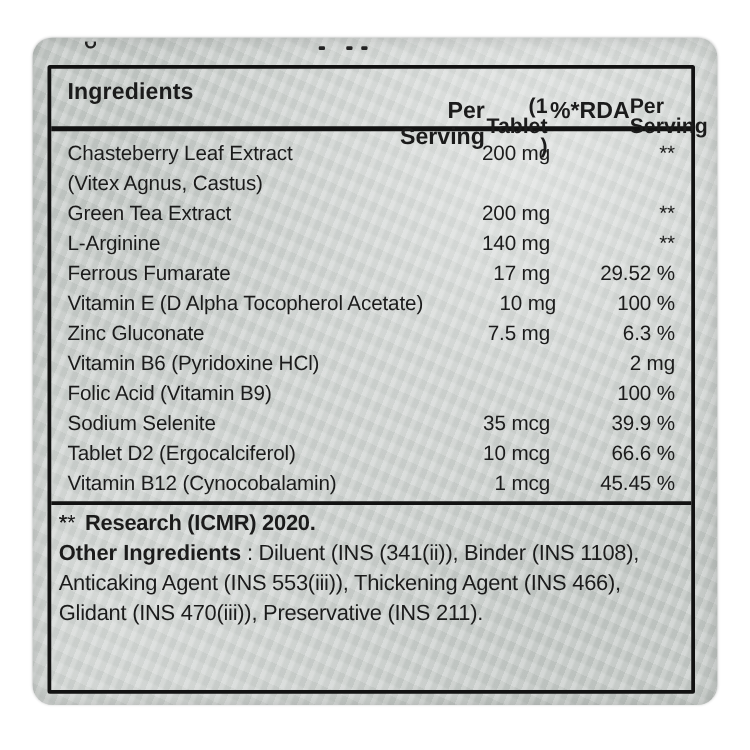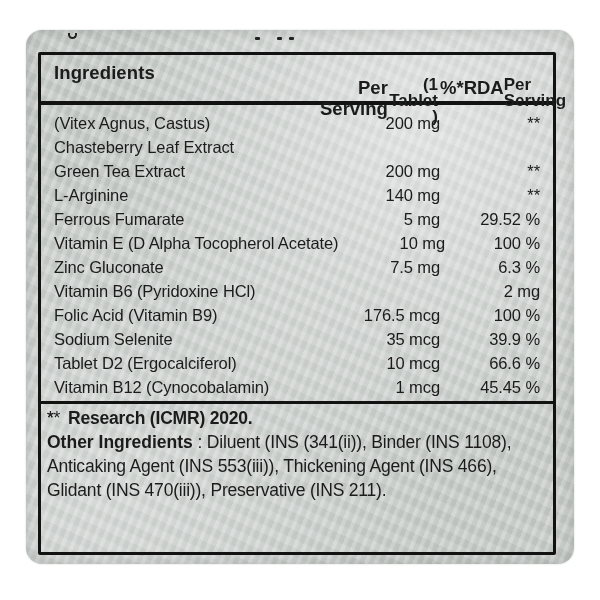--- a/index.html
+++ b/index.html
@@ -98,42 +98,42 @@
         <div class="th-col col-rda">
           <div class="main">%*RDA</div>
           <div class="sub">Per Serving</div>
         </div>
       </div>
 
       <div class="tbody">
 
         <div class="row">
           <div class="cell-name">
+            <div>Chasteberry Leaf Extract</div>
             <div>(Vitex Agnus, Castus)</div>
-            <div>Chasteberry Leaf Extract</div>
           </div>
           <div class="cell-amt">200 mg</div>
           <div class="cell-rda">**</div>
         </div>
 
         <div class="row">
           <div class="cell-name">Green Tea Extract</div>
           <div class="cell-amt">200 mg</div>
           <div class="cell-rda">**</div>
         </div>
 
         <div class="row">
           <div class="cell-name">L-Arginine</div>
           <div class="cell-amt">140 mg</div>
           <div class="cell-rda">**</div>
         </div>
 
         <div class="row">
           <div class="cell-name">Ferrous Fumarate</div>
-          <div class="cell-amt">5 mg</div>
+          <div class="cell-amt">17 mg</div>
           <div class="cell-rda">29.52 %</div>
         </div>
 
         <div class="row">
           <div class="cell-name">Vitamin E (D Alpha Tocopherol Acetate)</div>
           <div class="cell-amt">10 mg</div>
           <div class="cell-rda">100 %</div>
         </div>
 
         <div class="row">
@@ -142,21 +142,20 @@
           <div class="cell-rda">6.3 %</div>
         </div>
 
         <div class="row">
           <div class="cell-name">Vitamin B6 (Pyridoxine HCl)</div>
           <div class="cell-amt">2 mg</div>
         </div>
 
         <div class="row">
           <div class="cell-name">Folic Acid (Vitamin B9)</div>
-          <div class="cell-amt">176.5 mcg</div>
           <div class="cell-rda">100 %</div>
         </div>
 
         <div class="row">
           <div class="cell-name">Sodium Selenite</div>
           <div class="cell-amt">35 mcg</div>
           <div class="cell-rda">39.9 %</div>
         </div>
 
         <div class="row">

